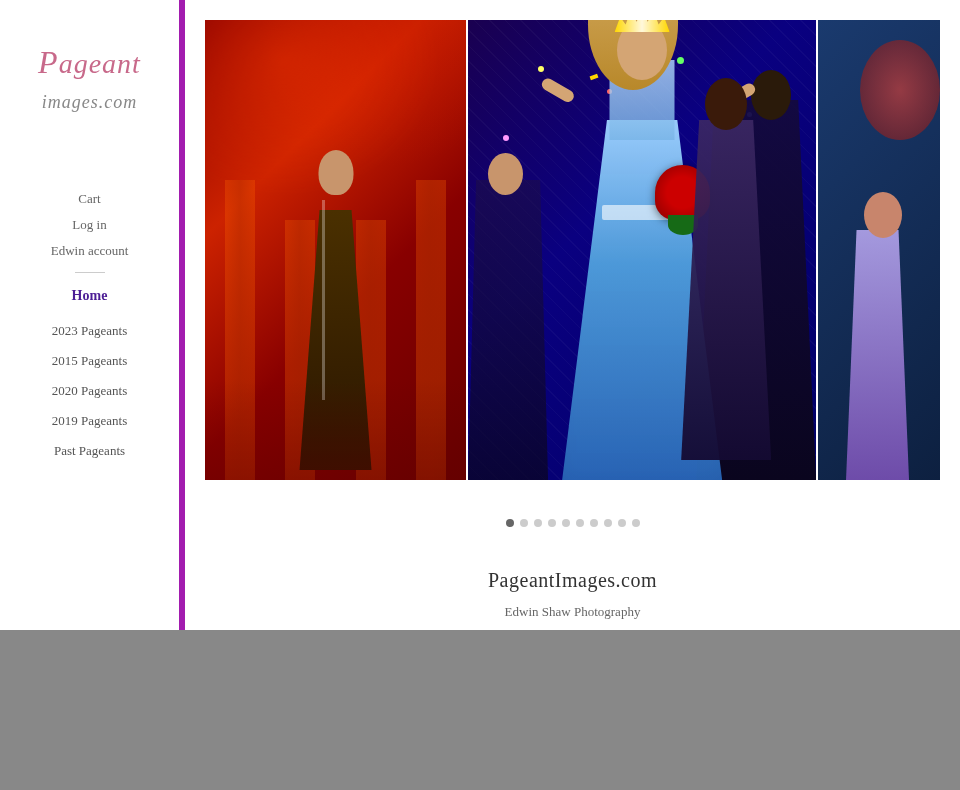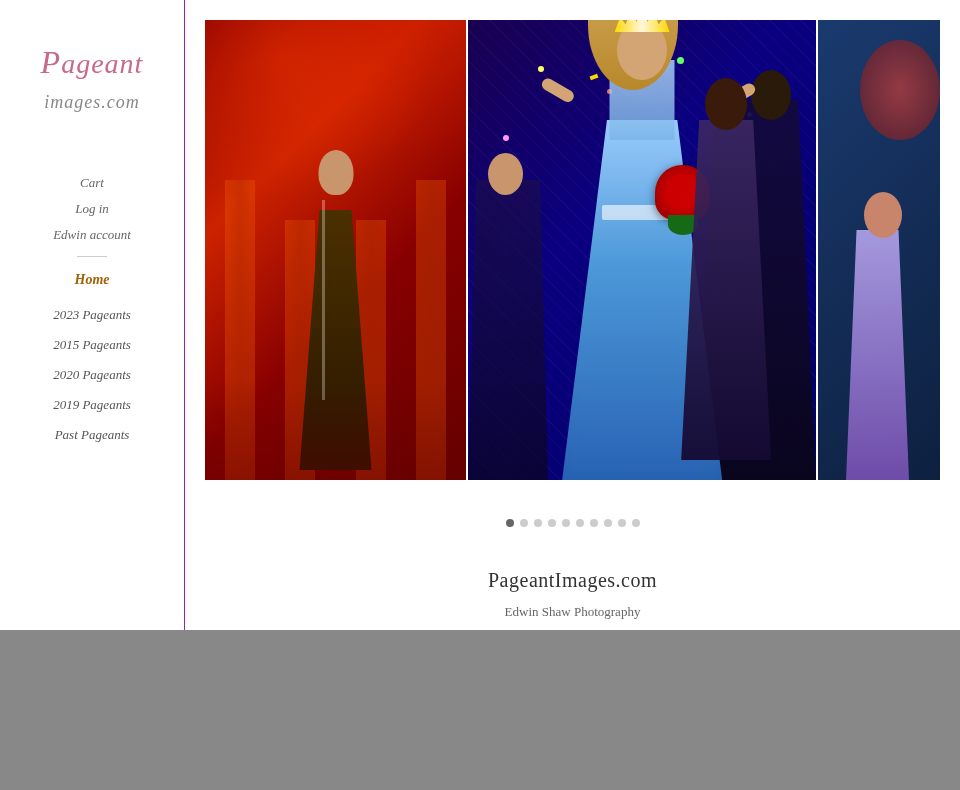--- a/index.html
+++ b/index.html
@@ -16,58 +16,57 @@
       display: flex;
       flex: 1;
       height: 630px;
     }
 
     
     .sidebar {
       width: 185px;
       min-width: 185px;
       background: #fff;
-      border-right: 1px solid #a21caf;
+      border-right: 6px solid #a21caf;
       display: flex;
       flex-direction: column;
       align-items: center;
       padding-top: 20px;
     }
 
     .logo-area {
       width: 150px;
       height: 120px;
       display: flex;
       align-items: center;
       justify-content: center;
       margin-bottom: 20px;
     }
 
     .sidebar-nav {
       width: 100%;
       display: flex;
       flex-direction: column;
       align-items: center;
-      margin-top: 10px;
-      font-style: italic;
+      margin-top: 26px;
     }
 
     .nav-link {
       font-size: 13px;
       color: #555;
       text-decoration: none;
       padding: 7px 0;
       width: 100%;
       text-align: center;
       cursor: pointer;
     }
 
     .nav-link.home {
       font-size: 14px;
-      color: #a16207;
+      color: #4c1d95;
       font-weight: bold;
       margin-bottom: 5px;
     }
 
     .nav-divider {
       width: 30px;
       height: 1px;
       background: #ccc;
       margin: 8px auto;
     }

